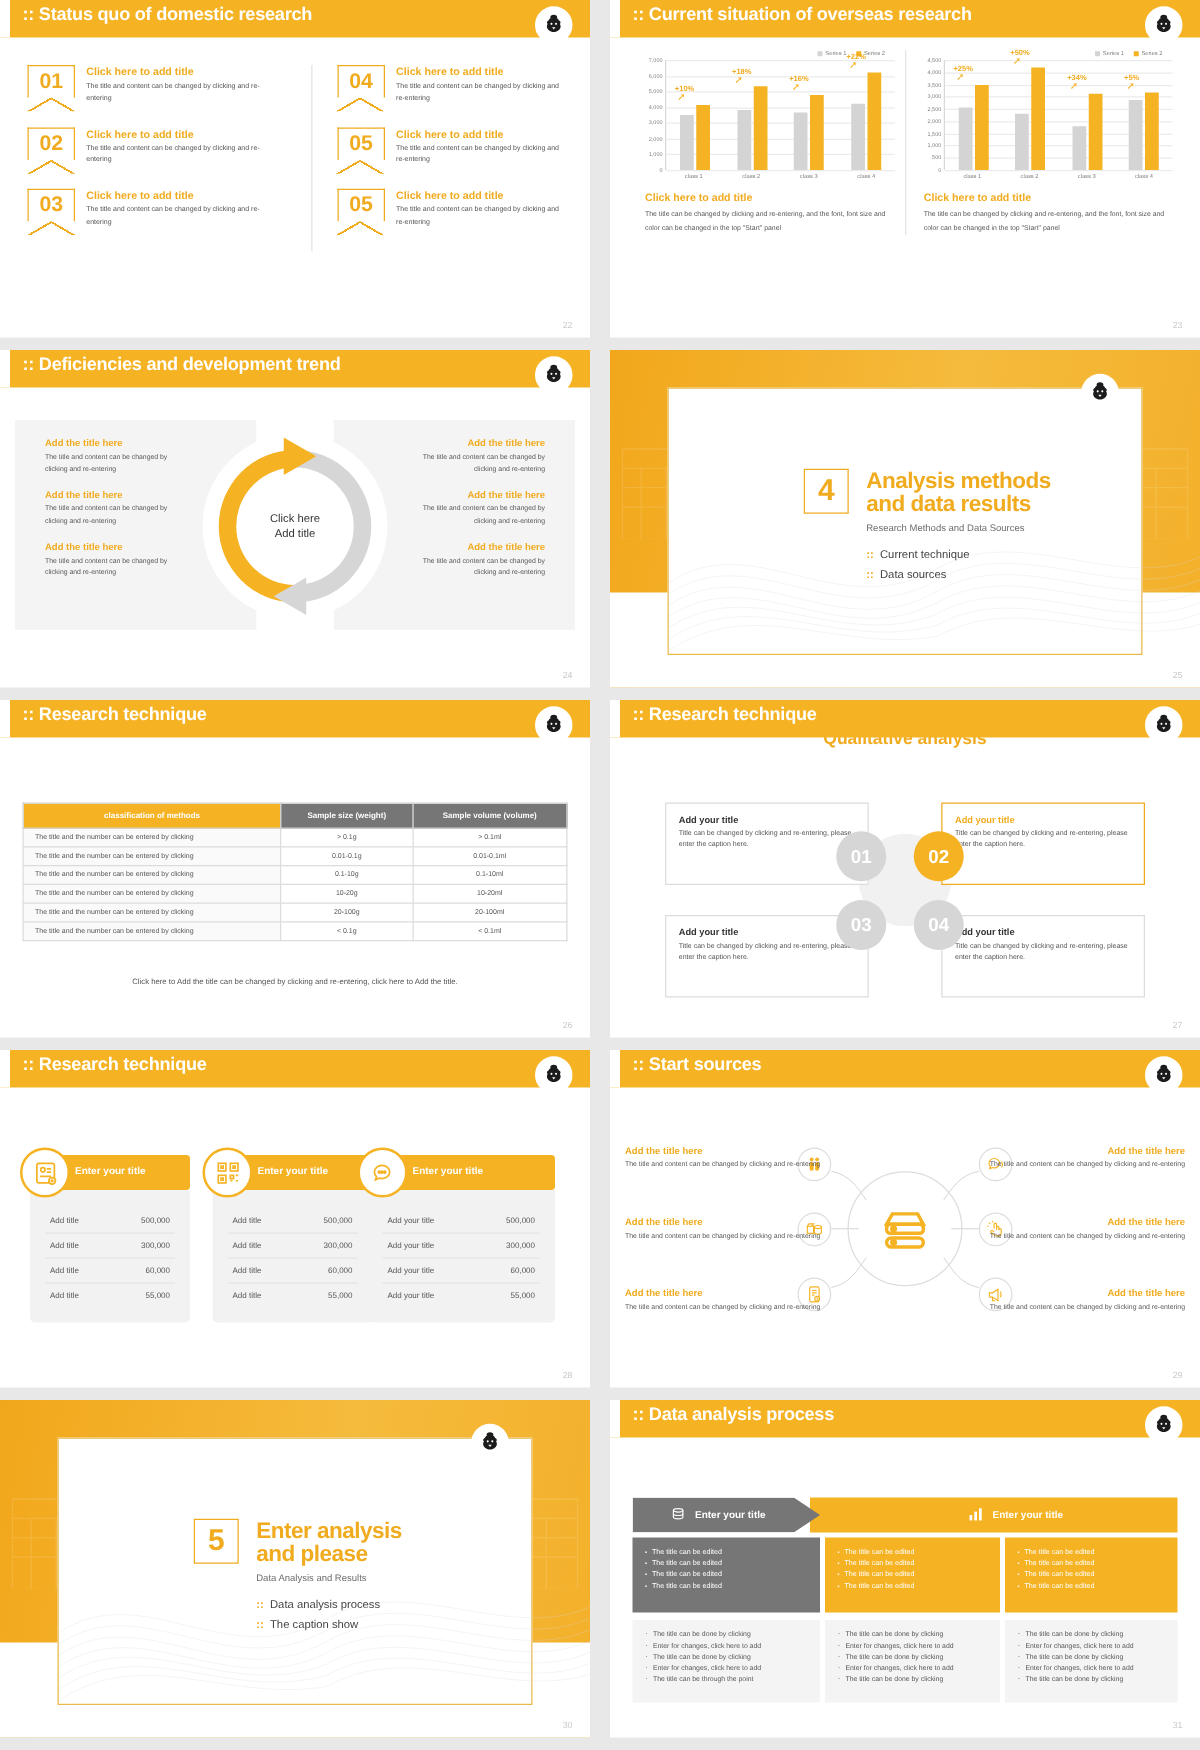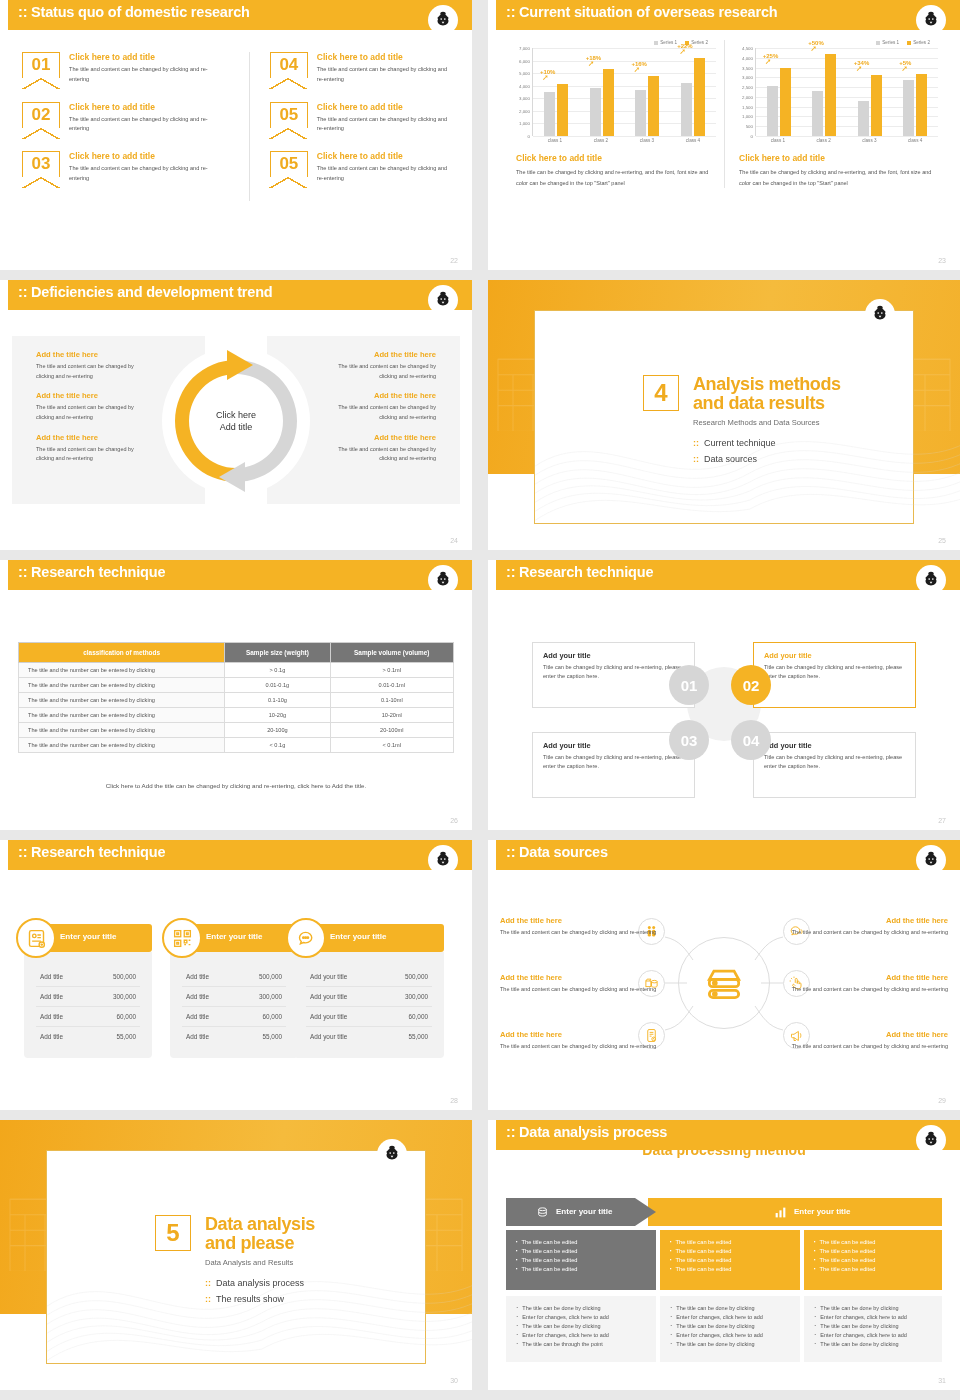--- a/index.html
+++ b/index.html
@@ -624,20 +624,21 @@
     <div class="hdr-title">:: Research technique</div>
     <div class="logo">
       <svg viewBox="0 0 24 24">
           <circle cx="12" cy="12" r="11" fill="#fff"></circle>
           <path d="M12 3c-2 0-3 1-3 2.2 0 .4.2.8.4 1-.9.3-1.6 1-1.9 1.9-.8.2-1.4.9-1.4 1.8 0 .5.2 1 .6 1.3-.4.5-.7 1.2-.7 2 0 2.6 2.7 4.8 6 4.8s6-2.2 6-4.8c0-.8-.3-1.5-.7-2 .4-.3.6-.8.6-1.3 0-.9-.6-1.6-1.4-1.8-.3-.9-1-1.6-1.9-1.9.2-.2.4-.6.4-1C15 4 14 3 12 3z" fill="#1c1c1c"></path>
           <circle cx="10" cy="11" r=".9" fill="#fff"></circle>
           <circle cx="14" cy="11" r=".9" fill="#fff"></circle>
           <path d="M10.5 14h3l-1.5 2z" fill="#fff"></path>
         </svg>
     </div>
+    <div class="ctitle">Qualitative analysis</div>
     <div class="q-hub"></div>
     <div class="q-card a">
       <div class="q-h">Add your title</div>
       <div class="q-b">Title can be changed by clicking and re-entering, please enter the caption here.</div>
     </div>
     <div class="q-card b">
       <div class="q-h orange">Add your title</div>
       <div class="q-b">Title can be changed by clicking and re-entering, please enter the caption here.</div>
     </div>
     <div class="q-card c">
@@ -766,21 +767,21 @@
           </div>
         </div>
     </div>
     <div class="pgnum">28</div>
   </div>
 
   <div class="slide">
     <div class="hdr">
         <div class="hdr-notch"></div>
       </div>
-    <div class="hdr-title">:: Data sources</div>
+    <div class="hdr-title">:: Start sources</div>
     <div class="logo">
       <svg viewBox="0 0 24 24">
           <circle cx="12" cy="12" r="11" fill="#fff"></circle>
           <path d="M12 3c-2 0-3 1-3 2.2 0 .4.2.8.4 1-.9.3-1.6 1-1.9 1.9-.8.2-1.4.9-1.4 1.8 0 .5.2 1 .6 1.3-.4.5-.7 1.2-.7 2 0 2.6 2.7 4.8 6 4.8s6-2.2 6-4.8c0-.8-.3-1.5-.7-2 .4-.3.6-.8.6-1.3 0-.9-.6-1.6-1.4-1.8-.3-.9-1-1.6-1.9-1.9.2-.2.4-.6.4-1C15 4 14 3 12 3z" fill="#1c1c1c"></path>
           <circle cx="10" cy="11" r=".9" fill="#fff"></circle>
           <circle cx="14" cy="11" r=".9" fill="#fff"></circle>
           <path d="M10.5 14h3l-1.5 2z" fill="#fff"></path>
         </svg>
     </div>
     <svg style="position:absolute;inset:0;width:472px;height:270px;pointer-events:none">
@@ -893,31 +894,31 @@
           <path d="M0 78 C 60 38 120 108 190 68 C 250 34 320 88 380 58"></path>
           <path d="M0 86 C 60 46 120 116 190 76 C 250 42 320 96 380 66"></path>
           <path d="M0 94 C 60 54 120 120 190 84 C 250 50 320 104 380 74"></path>
           <path d="M0 102 C 60 62 120 120 190 92 C 250 58 320 112 380 82"></path>
           <path d="M0 110 C 60 70 120 120 190 100 C 250 66 320 118 380 90"></path>
           <path d="M0 118 C 60 78 120 120 190 108 C 250 74 320 120 380 98"></path>
         </g>
       </svg>
       <div class="sec-inner">
         <div class="sec-numbox">5</div>
-        <div class="sec-t">Data analysis</div>
+        <div class="sec-t">Enter analysis</div>
         <div class="sec-t">and please</div>
         <div class="sec-sub">Data Analysis and Results</div>
         <div class="sec-list">
           <div class="sec-li">
               <span class="cc">::</span>
               <span>Data analysis process</span>
             </div>
           <div class="sec-li">
               <span class="cc">::</span>
-              <span>The results show</span>
+              <span>The caption show</span>
             </div>
         </div>
       </div>
       <div class="logo" style="right:18px;top:-12px;">
         <svg viewBox="0 0 24 24">
             <circle cx="12" cy="12" r="11" fill="#fff"></circle>
             <path d="M12 3c-2 0-3 1-3 2.2 0 .4.2.8.4 1-.9.3-1.6 1-1.9 1.9-.8.2-1.4.9-1.4 1.8 0 .5.2 1 .6 1.3-.4.5-.7 1.2-.7 2 0 2.6 2.7 4.8 6 4.8s6-2.2 6-4.8c0-.8-.3-1.5-.7-2 .4-.3.6-.8.6-1.3 0-.9-.6-1.6-1.4-1.8-.3-.9-1-1.6-1.9-1.9.2-.2.4-.6.4-1C15 4 14 3 12 3z" fill="#1c1c1c"></path>
             <circle cx="10" cy="11" r=".9" fill="#fff"></circle>
             <circle cx="14" cy="11" r=".9" fill="#fff"></circle>
             <path d="M10.5 14h3l-1.5 2z" fill="#fff"></path>
@@ -934,21 +935,20 @@
     <div class="hdr-title">:: Data analysis process</div>
     <div class="logo">
       <svg viewBox="0 0 24 24">
           <circle cx="12" cy="12" r="11" fill="#fff"></circle>
           <path d="M12 3c-2 0-3 1-3 2.2 0 .4.2.8.4 1-.9.3-1.6 1-1.9 1.9-.8.2-1.4.9-1.4 1.8 0 .5.2 1 .6 1.3-.4.5-.7 1.2-.7 2 0 2.6 2.7 4.8 6 4.8s6-2.2 6-4.8c0-.8-.3-1.5-.7-2 .4-.3.6-.8.6-1.3 0-.9-.6-1.6-1.4-1.8-.3-.9-1-1.6-1.9-1.9.2-.2.4-.6.4-1C15 4 14 3 12 3z" fill="#1c1c1c"></path>
           <circle cx="10" cy="11" r=".9" fill="#fff"></circle>
           <circle cx="14" cy="11" r=".9" fill="#fff"></circle>
           <path d="M10.5 14h3l-1.5 2z" fill="#fff"></path>
         </svg>
     </div>
-    <div class="ctitle">Data processing method</div>
 
     <div class="dp-banner dp-org">
       <span style="position:absolute;left:126px;top:7px">
         <svg viewBox="0 0 24 24" width="13" height="13" fill="#fff">
             <rect x="3" y="13" width="4" height="8"></rect>
             <rect x="10" y="8" width="4" height="13"></rect>
             <rect x="17" y="3" width="4" height="18"></rect>
           </svg>
       </span>
       <span class="dp-bt" style="left:146px">Enter your title</span>

